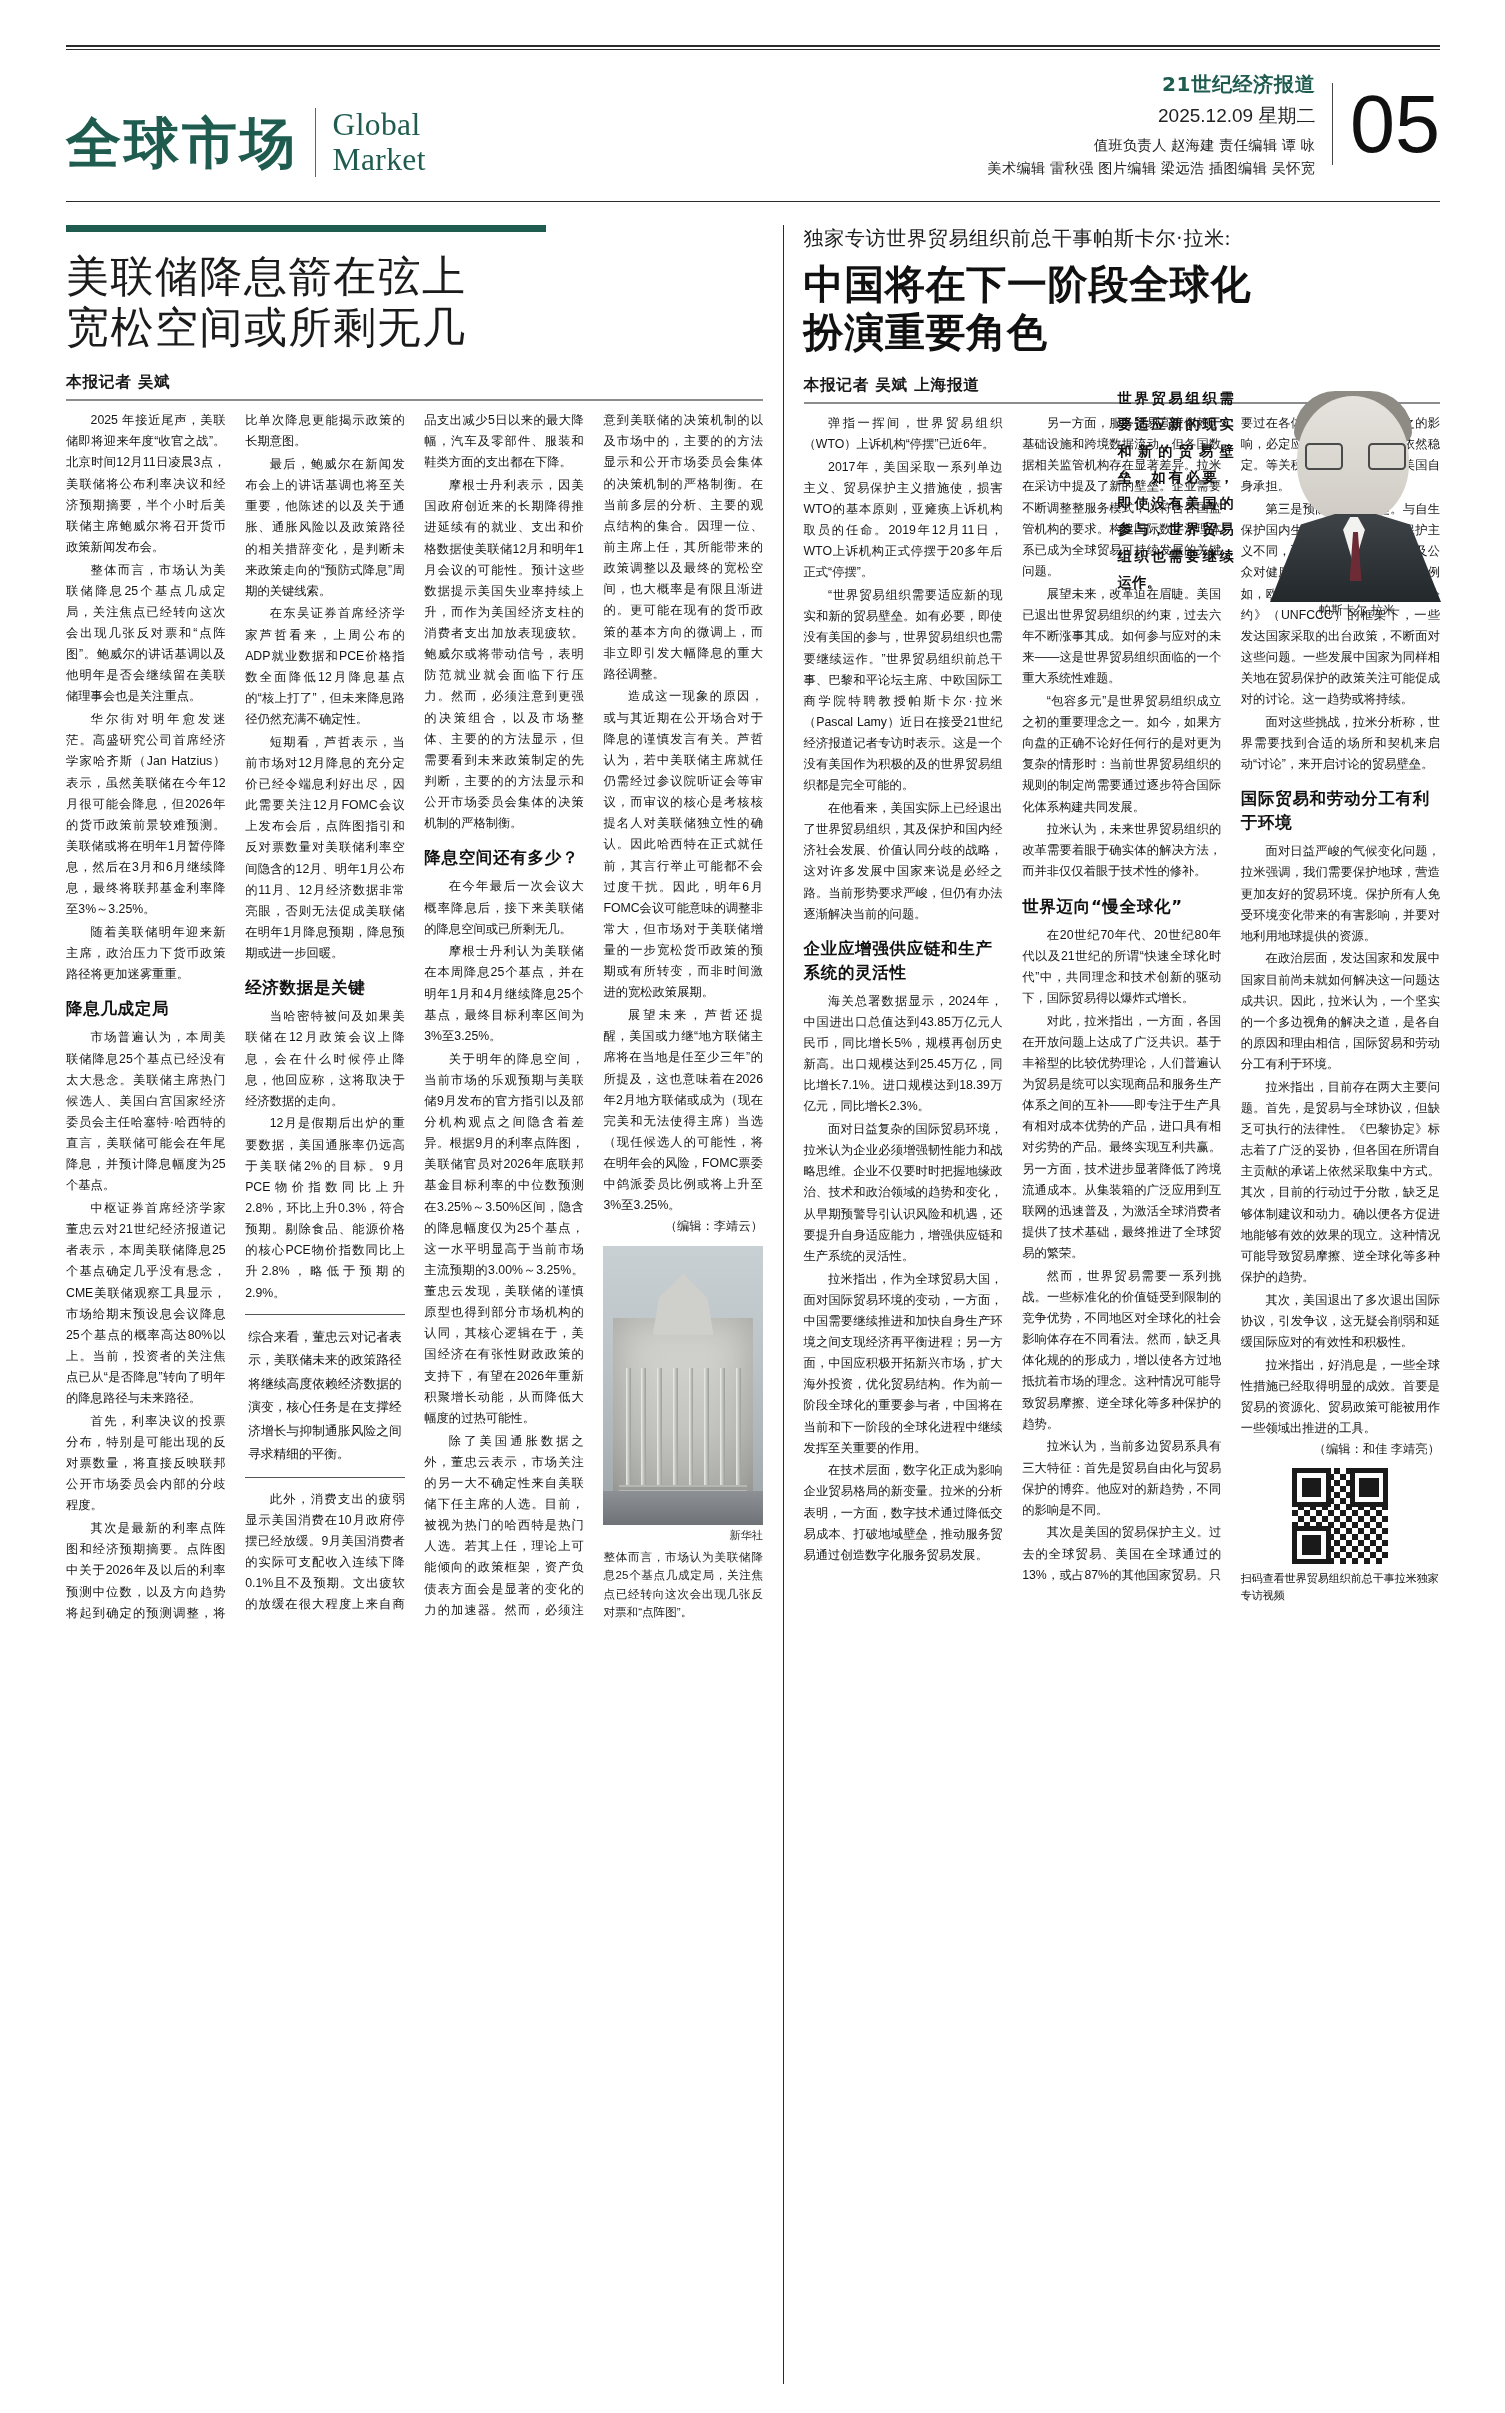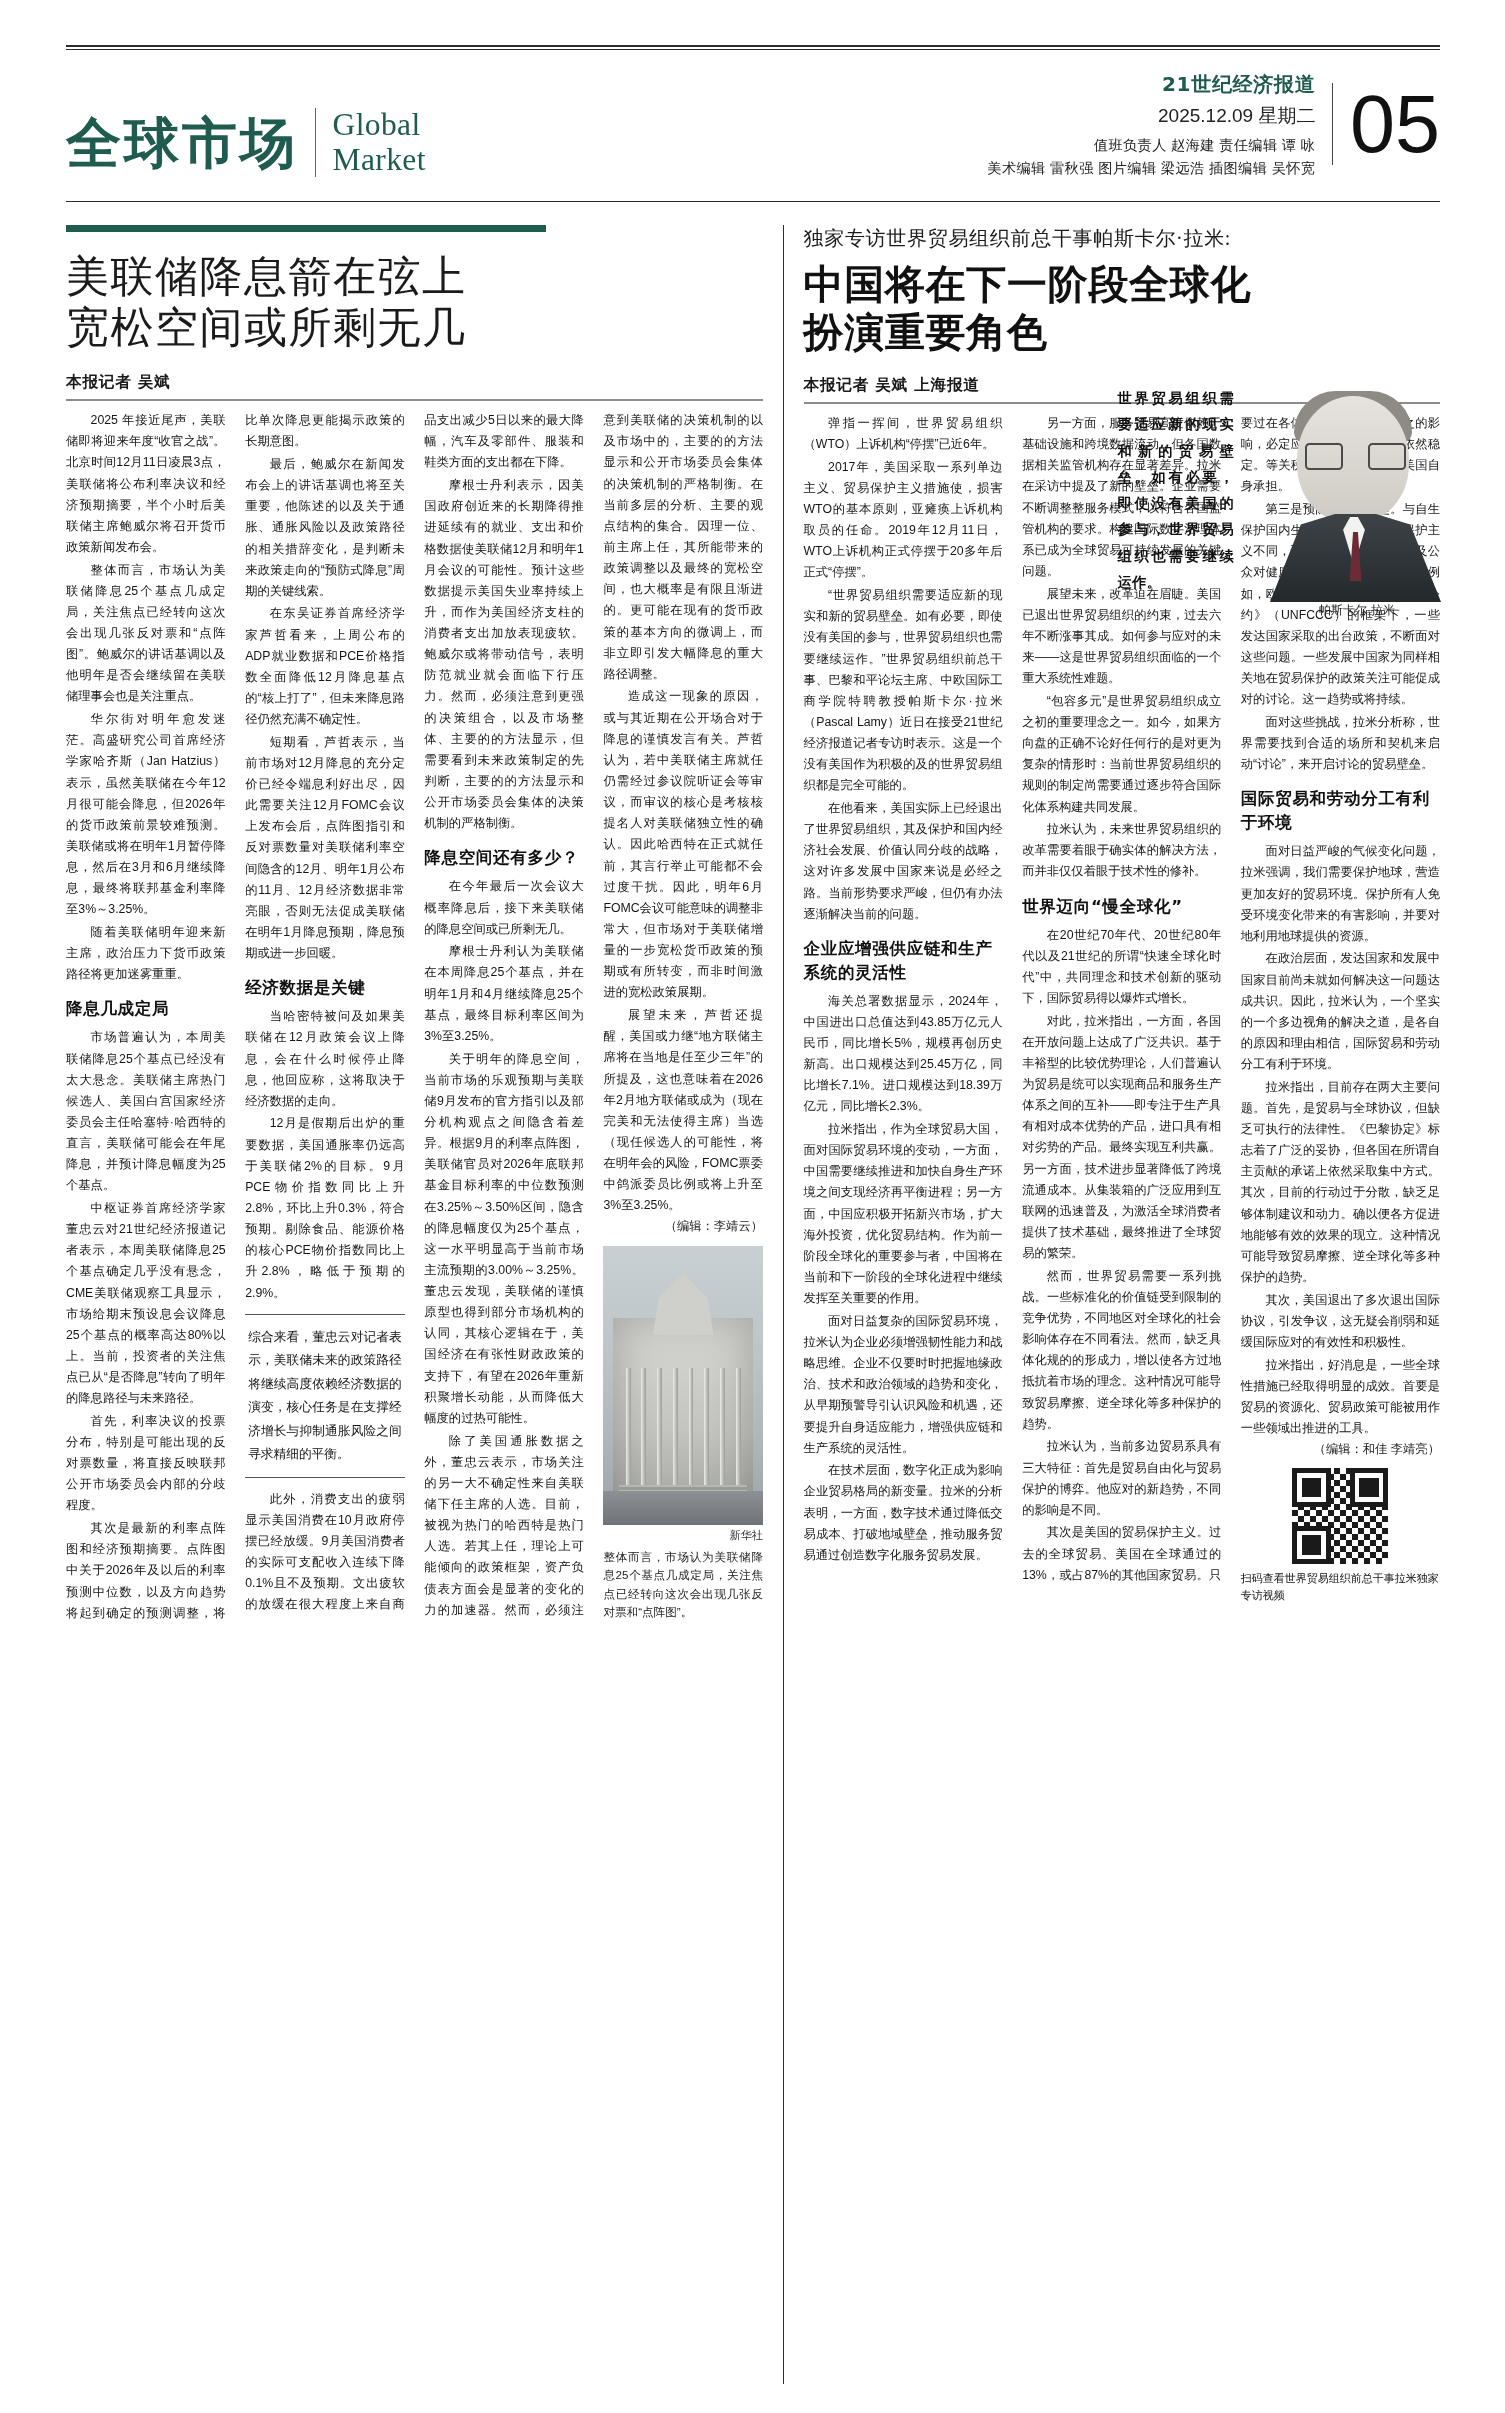--- a/index.html
+++ b/index.html
@@ -278,22 +278,22 @@
 
       <div class="cols c3">
 
         <p class="body">弹指一挥间，世界贸易组织（WTO）上诉机构“停摆”已近6年。</p>
         <p class="body">2017年，美国采取一系列单边主义、贸易保护主义措施使，损害WTO的基本原则，亚瘫痪上诉机构取员的任命。2019年12月11日，WTO上诉机构正式停摆于20多年后正式“停摆”。</p>
         <p class="body">“世界贸易组织需要适应新的现实和新的贸易壁垒。如有必要，即使没有美国的参与，世界贸易组织也需要继续运作。”世界贸易组织前总干事、巴黎和平论坛主席、中欧国际工商学院特聘教授帕斯卡尔·拉米（Pascal Lamy）近日在接受21世纪经济报道记者专访时表示。这是一个没有美国作为积极的及的世界贸易组织都是完全可能的。</p>
         <p class="body">在他看来，美国实际上已经退出了世界贸易组织，其及保护和国内经济社会发展、价值认同分歧的战略，这对许多发展中国家来说是必经之路。当前形势要求严峻，但仍有办法逐渐解决当前的问题。</p>
 
         <h3 class="sub">企业应增强供应链和生产系统的灵活性</h3>
         <p class="body">海关总署数据显示，2024年，中国进出口总值达到43.85万亿元人民币，同比增长5%，规模再创历史新高。出口规模达到25.45万亿，同比增长7.1%。进口规模达到18.39万亿元，同比增长2.3%。</p>
+        <p class="body">面对日益复杂的国际贸易环境，拉米认为企业必须增强韧性能力和战略思维。企业不仅要时时把握地缘政治、技术和政治领域的趋势和变化，从早期预警导引认识风险和机遇，还要提升自身适应能力，增强供应链和生产系统的灵活性。</p>
         <p class="body">拉米指出，作为全球贸易大国，面对国际贸易环境的变动，一方面，中国需要继续推进和加快自身生产环境之间支现经济再平衡进程；另一方面，中国应积极开拓新兴市场，扩大海外投资，优化贸易结构。作为前一阶段全球化的重要参与者，中国将在当前和下一阶段的全球化进程中继续发挥至关重要的作用。</p>
-        <p class="body">面对日益复杂的国际贸易环境，拉米认为企业必须增强韧性能力和战略思维。企业不仅要时时把握地缘政治、技术和政治领域的趋势和变化，从早期预警导引认识风险和机遇，还要提升自身适应能力，增强供应链和生产系统的灵活性。</p>
         <p class="body">在技术层面，数字化正成为影响企业贸易格局的新变量。拉米的分析表明，一方面，数字技术通过降低交易成本、打破地域壁垒，推动服务贸易通过创造数字化服务贸易发展。</p>
         <p class="body">另一方面，服务贸易高度依赖于基础设施和跨境数据流动，但各国数据相关监管机构存在显著差异。拉米在采访中提及了新的壁垒。企业需要不断调整整服务模式，以符合各国监管机构的要求。构建国际数字治理体系已成为全球贸易可持续发展的关键问题。</p>
         <p class="body">展望未来，改革迫在眉睫。美国已退出世界贸易组织的约束，过去六年不断涨事其成。如何参与应对的未来——这是世界贸易组织面临的一个重大系统性难题。</p>
         <p class="body">“包容多元”是世界贸易组织成立之初的重要理念之一。如今，如果方向盘的正确不论好任何行的是对更为复杂的情形时：当前世界贸易组织的规则的制定尚需要通过逐步符合国际化体系构建共同发展。</p>
         <p class="body">拉米认为，未来世界贸易组织的改革需要着眼于确实体的解决方法，而并非仅仅着眼于技术性的修补。</p>
 
         <h3 class="sub">世界迈向“慢全球化”</h3>
         <p class="body">在20世纪70年代、20世纪80年代以及21世纪的所谓“快速全球化时代”中，共同理念和技术创新的驱动下，国际贸易得以爆炸式增长。</p>
         <p class="body">对此，拉米指出，一方面，各国在开放问题上达成了广泛共识。基于丰裕型的比较优势理论，人们普遍认为贸易是统可以实现商品和服务生产体系之间的互补——即专注于生产具有相对成本优势的产品，进口具有相对劣势的产品。最终实现互利共赢。另一方面，技术进步显著降低了跨境流通成本。从集装箱的广泛应用到互联网的迅速普及，为激活全球消费者提供了技术基础，最终推进了全球贸易的繁荣。</p>
         <p class="body">然而，世界贸易需要一系列挑战。一些标准化的价值链受到限制的竞争优势，不同地区对全球化的社会影响体存在不同看法。然而，缺乏具体化规的的形成力，增以使各方过地抵抗着市场的理念。这种情况可能导致贸易摩擦、逆全球化等多种保护的趋势。</p>

